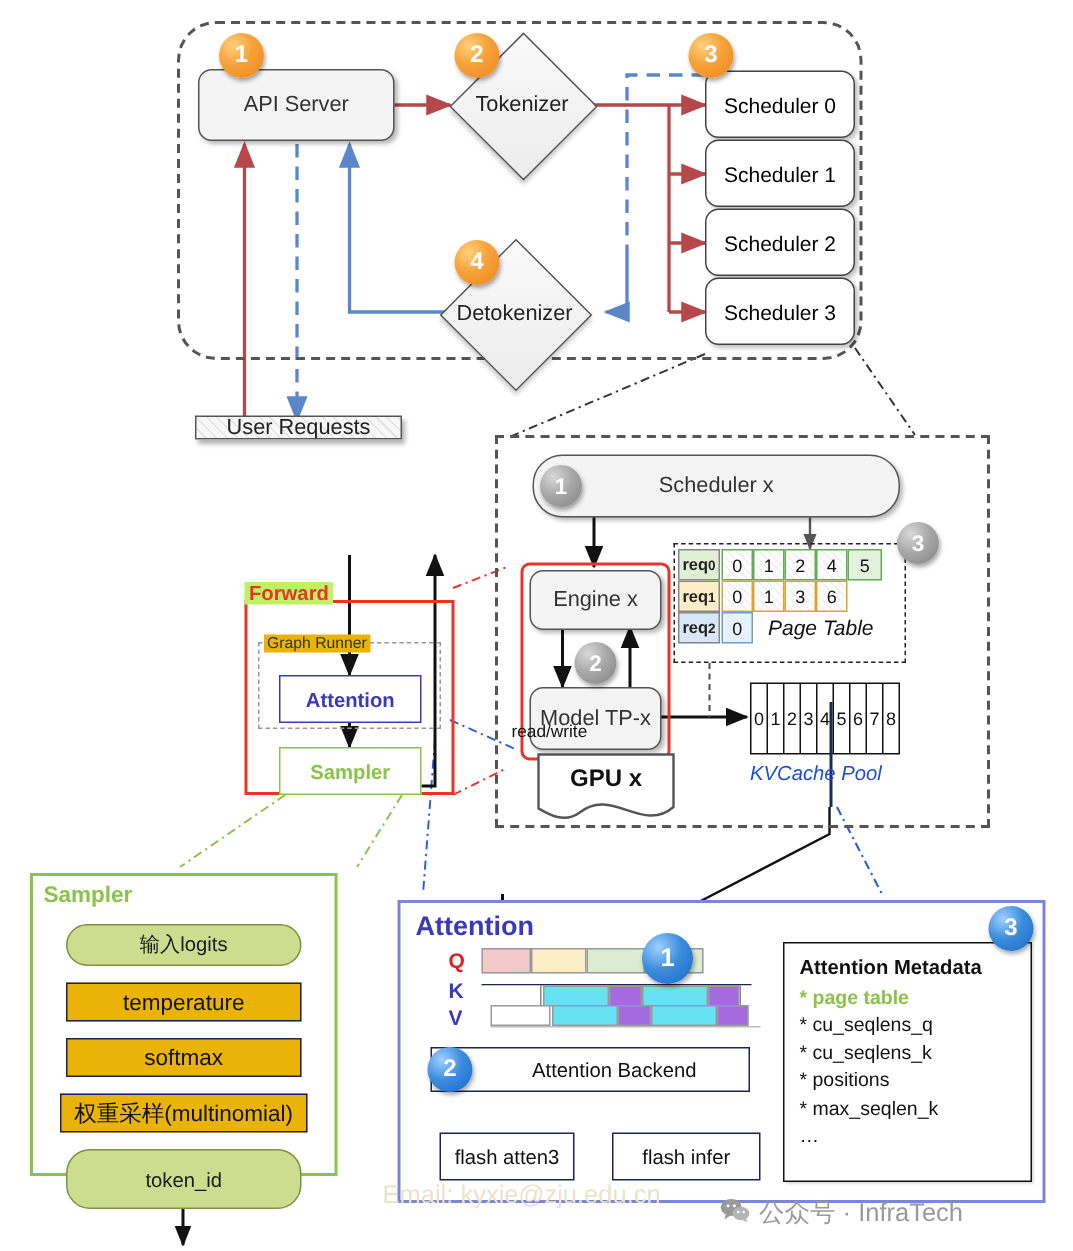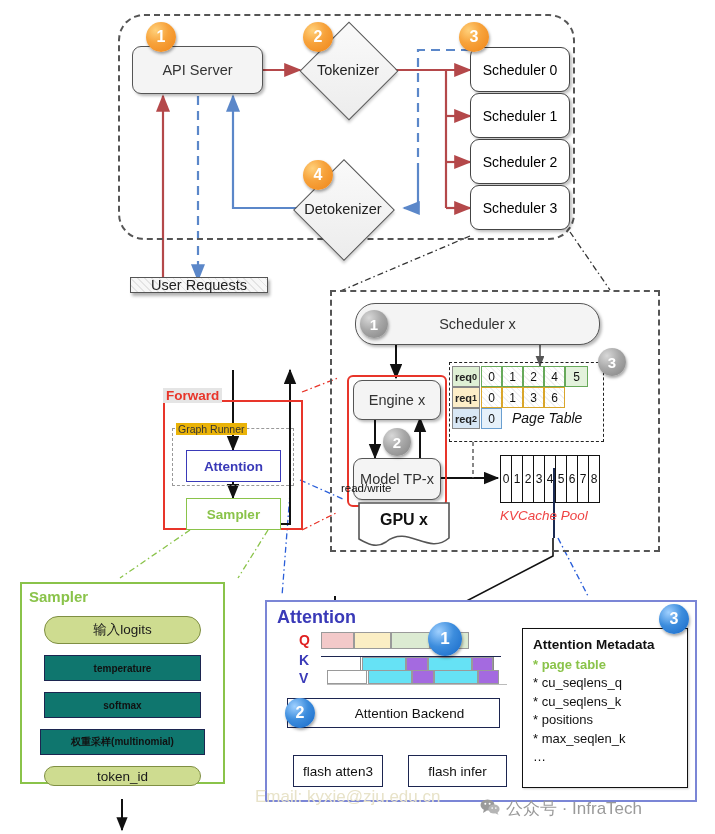--- a/index.html
+++ b/index.html
@@ -40,28 +40,28 @@
   
   .dashgrp{position:absolute;border:2px dashed #555;box-sizing:border-box;}
   .dashgrp.r1{border-radius:26px;}
   .dotgrp{position:absolute;border:1.6px dashed #222;box-sizing:border-box;background:transparent;}
 
   
   .redpanel{position:absolute;border:2px solid #e8352a;box-sizing:border-box;background:transparent;}
   .greenpanel{position:absolute;border:2px solid #8ac34a;box-sizing:border-box;background:#fff;}
   .bluepanel{position:absolute;border:2px solid #7b86d6;box-sizing:border-box;background:#fff;}
 
-  .panel-title{position:absolute;font-weight:bold;background:#e5e5e5;padding:0 3px;}
+  .panel-title{position:absolute;font-weight:bold;background:#bef264;padding:0 3px;}
   .t-red{color:#e8352a;font-size:13.5px;}
   .t-green{color:#8ac34a;font-size:15px;}
   .t-blue{color:#3a3ab8;font-size:18px;}
 
   
   .pill{background:#cedc90;border:1.4px solid #7f8f43;border-radius:16px;font-size:13.5px;color:#1a1a1a;}
-  .stepbox{background:#0f766e;border:1.4px solid #1c2550;font-size:10px;color:#111;font-weight:bold;}
+  .stepbox{background:#eab308;border:1.4px solid #1c2550;font-size:15px;color:#111;}
 
   
   .pt-label{font-size:11px;font-weight:bold;color:#222;border:1px solid #888;
             box-sizing:border-box;display:flex;align-items:center;justify-content:center;}
   .pt-cell{font-size:12px;color:#111;border:1.4px solid #888;box-sizing:border-box;
            display:flex;align-items:center;justify-content:center;
            background:repeating-linear-gradient(45deg,#ffffff 0 3px,#f0f0f0 3px 4px);}
   .pt-italic{font-style:italic;font-size:14px;color:#111;}
 
   
@@ -84,21 +84,21 @@
   .gpudoc .lbl{position:absolute;left:0;top:0;width:100%;height:74%;display:flex;
                align-items:center;justify-content:center;font-weight:bold;font-size:16px;
                color:#111;z-index:2;}
 
   
   .wm-email{position:absolute;color:#e8e3c9;font-size:17px;white-space:nowrap;}
   .wm-wechat{position:absolute;color:#9a9a9a;font-size:17px;white-space:nowrap;
              display:flex;align-items:center;gap:6px;}
   .wm-wechat .bub{display:inline-block;}
   .readwrite{position:absolute;font-size:11.5px;color:#111;white-space:nowrap;}
-  .small-it{position:absolute;font-style:italic;font-size:13.5px;color:#ef4444;white-space:nowrap;}
+  .small-it{position:absolute;font-style:italic;font-size:13.5px;color:#1d4ed8;white-space:nowrap;}
   .graphrunner{position:absolute;font-size:10.5px;color:#333;background:#eab308;padding:0 2px;}
 </style>
 </head>
 <body>
 
 <div id="stage">
 
   <svg id="wires" viewBox="0 0 715 834">
     <defs>
       <marker id="ar-red" markerWidth="9" markerHeight="9" refX="7.2" refY="3.2" orient="auto">
@@ -271,21 +271,21 @@
               background:#fff;color:#3a3ab8;font-weight:bold;font-size:13.5px;">Attention</div>
   <div class="node" style="left:186px;top:498px;width:95px;height:32px;border:1.6px solid #8ac34a;
               background:#fff;color:#8ac34a;font-weight:bold;font-size:13.5px;">Sampler</div>
 
   <div class="greenpanel" style="left:20px;top:582px;width:205px;height:202px;"></div>
   <div class="panel-title t-green" style="left:26px;top:588px;background:transparent;">Sampler</div>
   <div class="node pill" style="left:44px;top:616px;width:157px;height:28px;">输入logits</div>
   <div class="node stepbox" style="left:44px;top:655px;width:157px;height:26px;">temperature</div>
   <div class="node stepbox" style="left:44px;top:692px;width:157px;height:26px;">softmax</div>
   <div class="node stepbox" style="left:40px;top:729px;width:165px;height:26px;">权重采样(multinomial)</div>
-  <div class="node pill" style="left:44px;top:766px;width:157px;height:20px;">token_id</div>
+  <div class="node pill" style="left:44px;top:766px;width:157px;height:40px;">token_id</div>
 
   <div class="bluepanel" style="left:265px;top:600px;width:432px;height:202px;"></div>
   <div class="panel-title t-blue" style="left:274px;top:607px;background:transparent;">Attention</div>
 
   <div class="badge blue" style="left:428px;top:622px;width:34px;height:34px;font-size:17px;">1</div>
 
   <div class="qkvlabel" style="left:299px;top:632px;color:#e02020;">Q</div>
   <div class="qkvlabel" style="left:299px;top:652px;color:#3a3ab8;">K</div>
   <div class="qkvlabel" style="left:299px;top:670px;color:#3a3ab8;">V</div>
 

